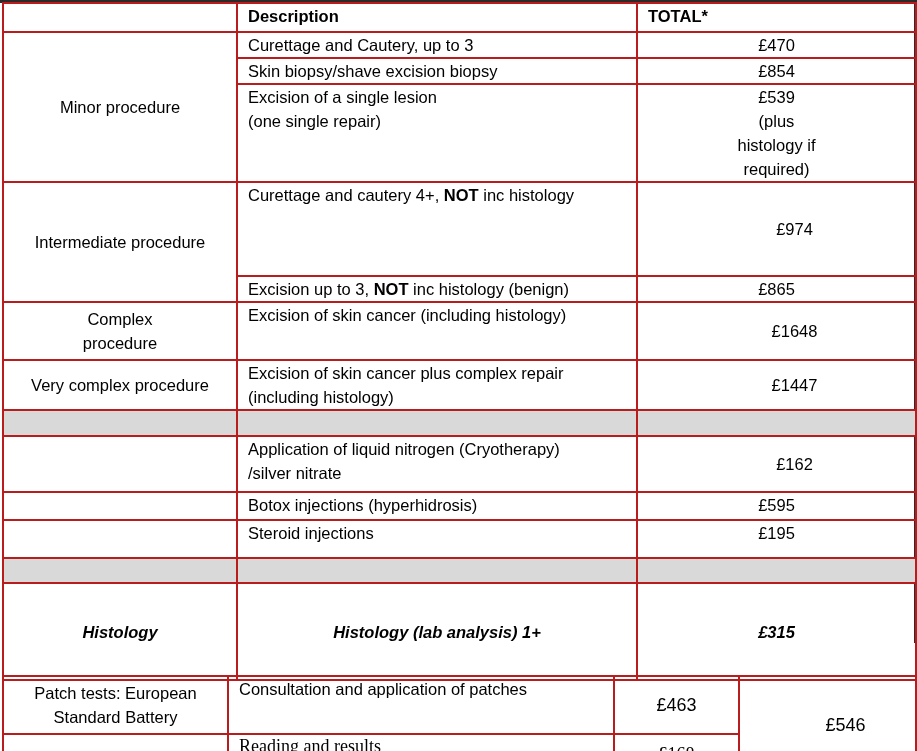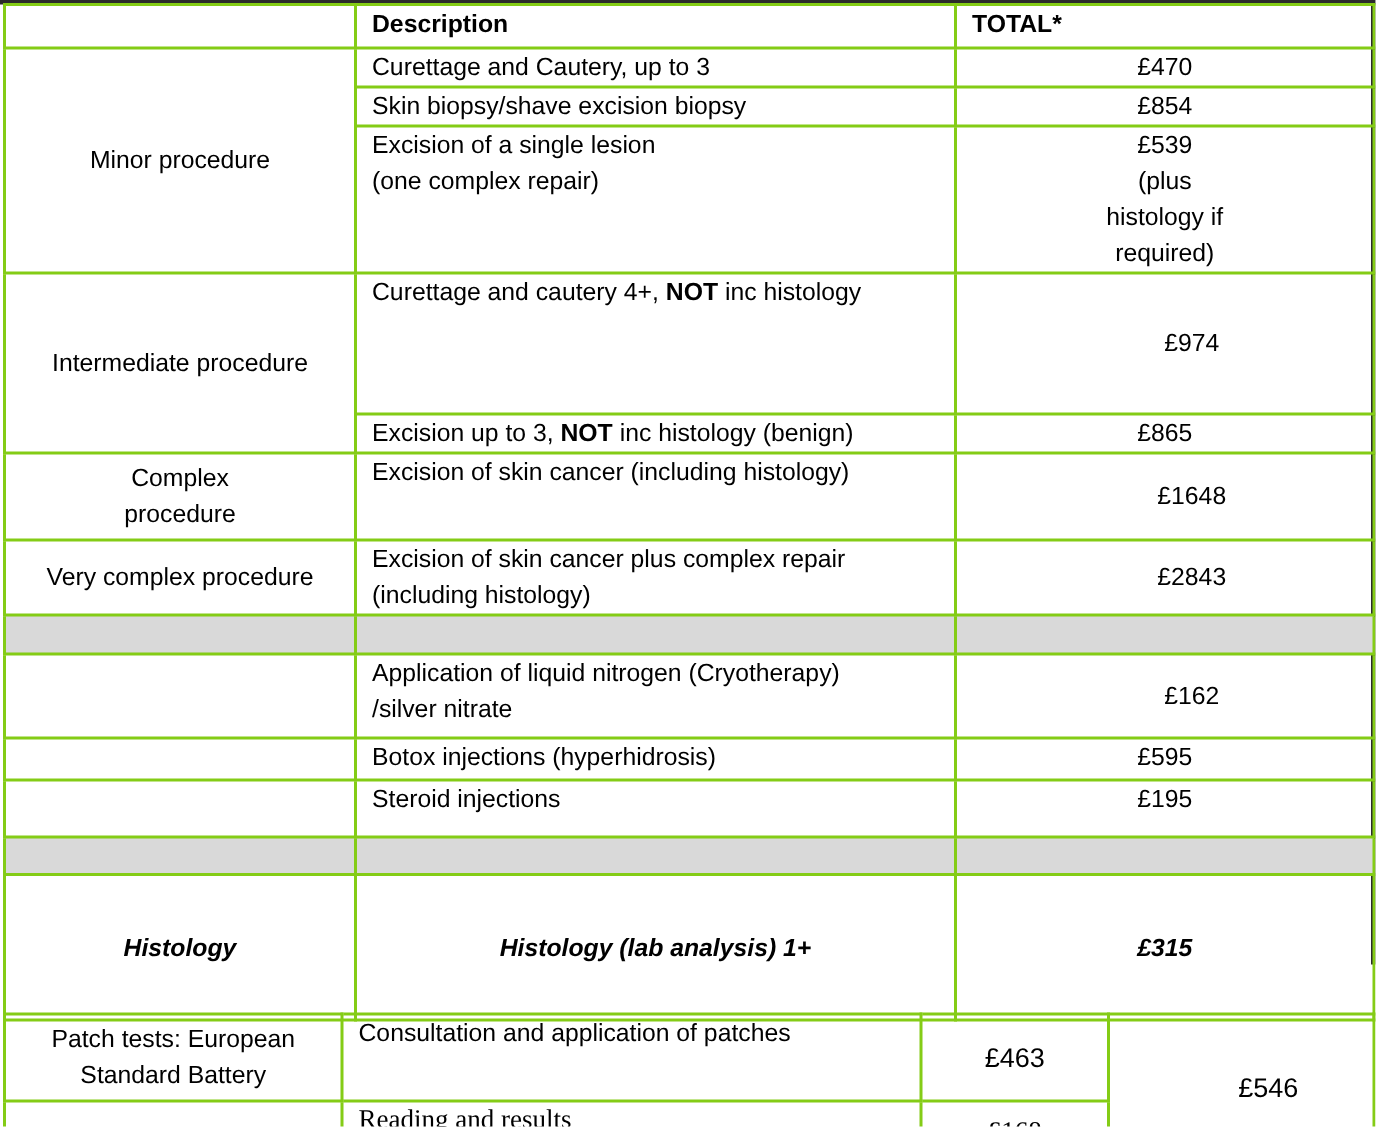--- a/index.html
+++ b/index.html
@@ -3,21 +3,21 @@
 <meta charset="utf-8">
 <style>
   html, body { margin:0; padding:0; }
   body {
     width:917px; height:751px; background:#ffffff; position:relative; overflow:hidden;
     font-family:"Liberation Sans", "DejaVu Sans", sans-serif; color:#000;
   }
   .topband { position:absolute; left:0; top:0; width:917px; height:3px; background:#2b2b2b; }
   .rightband { position:absolute; right:0; top:0; width:3px; height:643px; background:#2b2b2b; }
   table { border-collapse:collapse; position:absolute; table-layout:fixed; }
-  td { border:2px solid #84cc16; padding:0 0 0 10px; font-size:16.5px; line-height:24px; vertical-align:top;margin-left:16px; }
+  td { border:2px solid #b91c1c; padding:0 0 0 10px; font-size:16.5px; line-height:24px; vertical-align:top;margin-left:16px; }
   #main { left:2px; top:2px; width:913px; }
   #main col.c1 { width:234px; }
   #main col.c2 { width:400px; }
   #main col.c3 { width:279px; }
   .center { text-align:center; padding:4px; vertical-align:middle; }
   .price { font-weight:normal; text-align:center; padding:0; }
   .price.mid { vertical-align:middle;padding-left:36px; }
   .gray td { background:#d9d9d9; }
   .bi { font-weight:bold; font-style:italic; }
   #patch { left:2px; top:675px; width:913px; }
@@ -50,21 +50,21 @@
     <td>Curettage and Cautery, up to 3</td>
     <td class="price">£470</td>
   </tr>
   <tr style="height:16px">
     <td>Skin biopsy/shave excision biopsy</td>
     <td class="price">£854</td>
   </tr>
   <tr style="height:98px">
     <td>
       <div>Excision of a single lesion</div>
-      <div>(one complex repair)</div>
+      <div>(one single repair)</div>
     </td>
     <td class="price">
       <div>£539</div>
       <div>(plus</div>
       <div>histology if</div>
       <div>required)</div>
     </td>
   </tr>
   <tr style="height:94px">
     <td rowspan="2" class="center">Intermediate procedure</td>
@@ -82,21 +82,21 @@
     </td>
     <td>Excision of skin cancer (including histology)</td>
     <td class="price mid">£1648</td>
   </tr>
   <tr style="height:50px">
     <td class="center">Very complex procedure</td>
     <td>
       <div>Excision of skin cancer plus complex repair</div>
       <div>(including histology)</div>
     </td>
-    <td class="price mid">£2843</td>
+    <td class="price mid">£1447</td>
   </tr>
   <tr class="gray" style="height:26px">
     <td></td>
         <td></td>
         <td></td>
   </tr>
   <tr style="height:56px">
     <td></td>
     <td>
       <div>Application of liquid nitrogen (Cryotherapy)</div>

